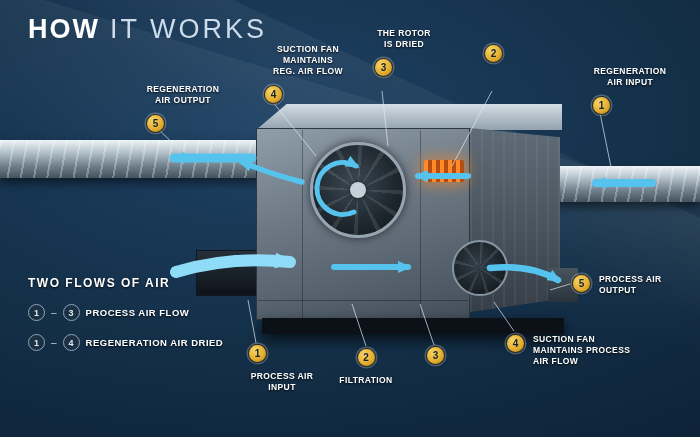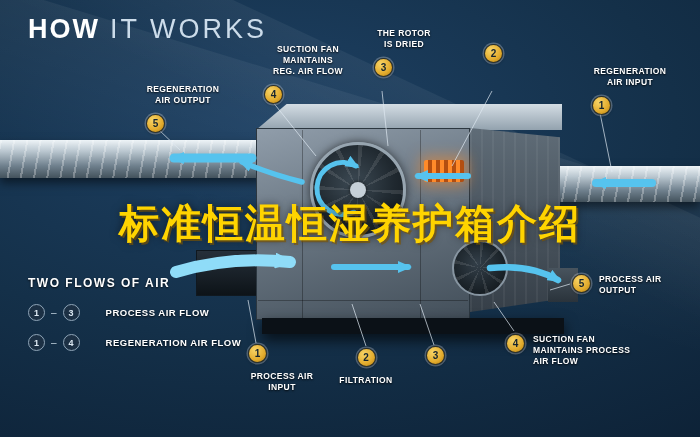--- a/index.html
+++ b/index.html
@@ -92,21 +92,21 @@
   .co9{left:324px;top:348px;width:84px;}
   .co10{left:404px;top:346px;width:124px;} .co10 .badge{margin-left:22px;}
 
   .legend{position:absolute;left:28px;top:276px;z-index:20;}
   .legend-heading{font-size:12px;font-weight:bold;color:#fff;letter-spacing:1.5px;
     text-shadow:0 1px 2px rgba(0,0,0,0.8);margin-bottom:14px;}
   .legend-row{display:flex;align-items:center;gap:6px;margin-bottom:13px;}
   .lbadge{width:15px;height:15px;border-radius:50%;background:#1c3044;border:1px solid #8fa5b8;
     color:#dce8f2;font-size:9px;font-weight:bold;display:flex;align-items:center;justify-content:center;flex:0 0 auto;}
   .lsep{color:#c3d3e0;font-size:10px;}
-  .llabel{color:#fff;font-size:9.5px;font-weight:bold;letter-spacing:0.5px;margin-left:20px;
+  .llabel{color:#fff;font-size:9.5px;font-weight:bold;letter-spacing:0.5px;margin-left:0;
     text-shadow:0 1px 2px rgba(0,0,0,0.8);}
 
   .overlay-title{position:absolute;left:50%;top:196px;transform:translateX(-50%);z-index:30;
     font-size:40px;font-weight:bold;color:#ffd400;letter-spacing:2px;white-space:nowrap;
     text-shadow:2px 2px 0 rgba(125,85,0,0.65), 0 0 8px rgba(0,0,0,0.55);}
 </style>
 </head>
 <body>
 
 <div class="stage">
@@ -221,19 +221,18 @@
     <div class="legend-row">
       <span class="lbadge">1</span>
       <span class="lsep">–</span>
       <span class="lbadge">3</span>
       <span class="llabel">PROCESS AIR FLOW</span>
     </div>
     <div class="legend-row">
       <span class="lbadge">1</span>
       <span class="lsep">–</span>
       <span class="lbadge">4</span>
-      <span class="llabel">REGENERATION AIR FLOW</span>
+      <span class="llabel">REGENERATION AIR DRIED</span>
     </div>
   </div>
 
-  <div class="overlay-title">标准恒温恒湿养护箱介绍</div>
 
 </div>
 
 </body></html>

